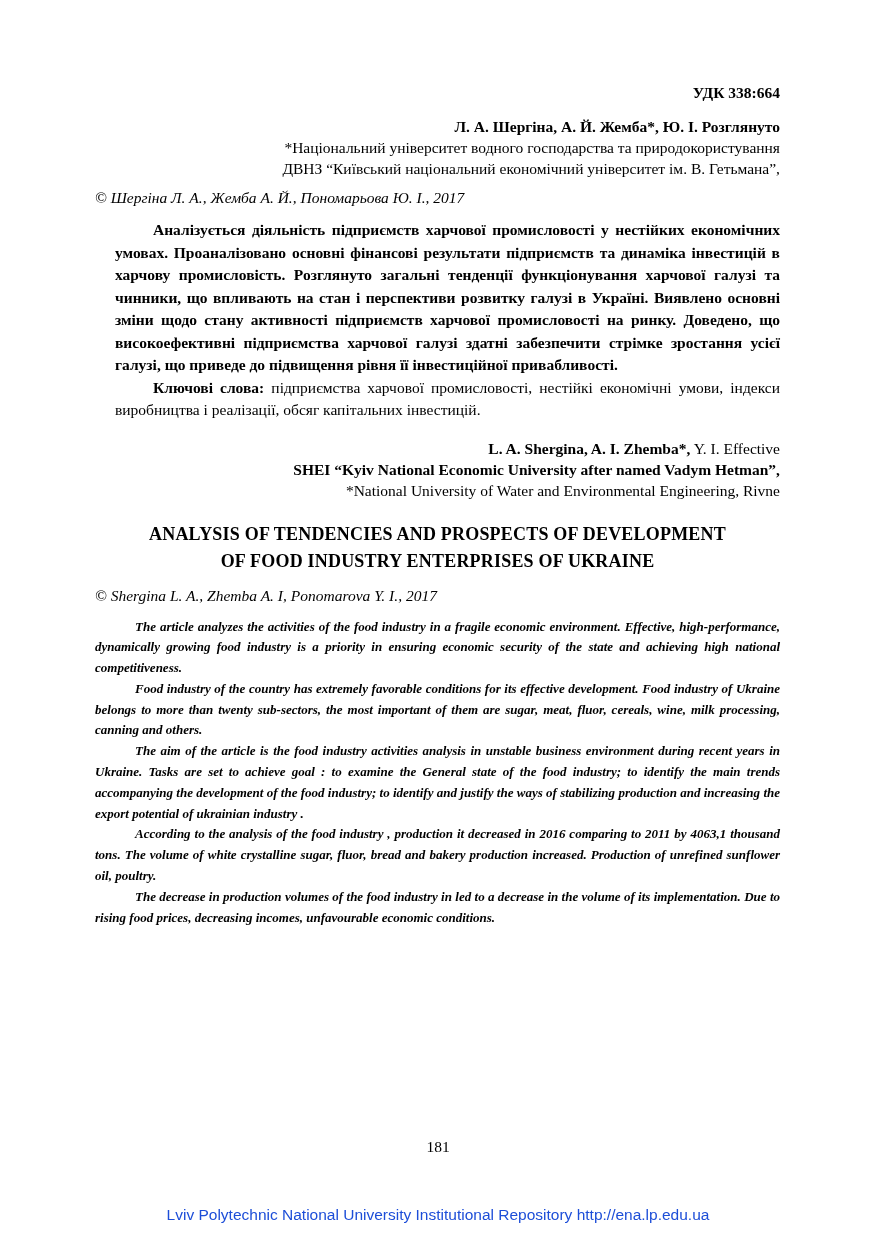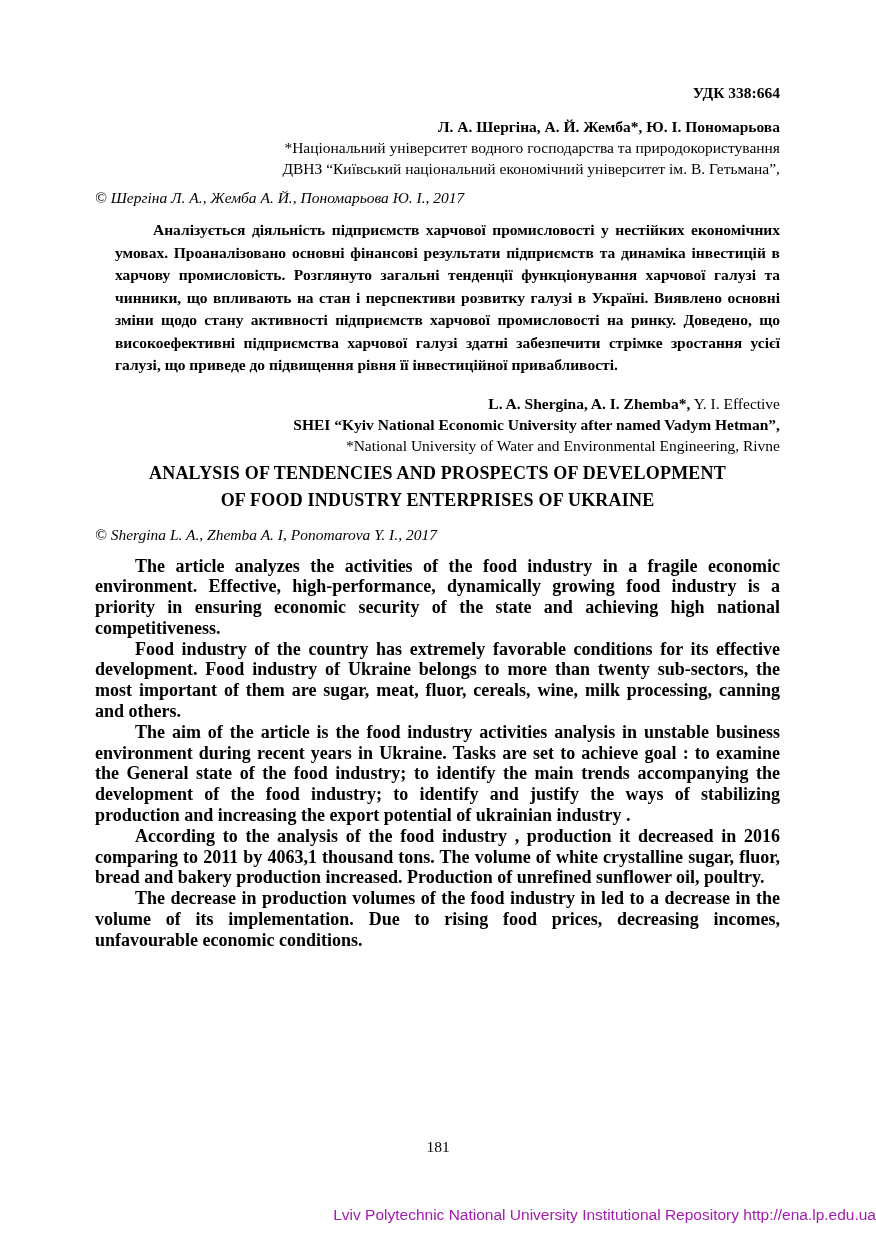--- a/index.html
+++ b/index.html
@@ -56,68 +56,70 @@
   }
   .keywords .kw-label { font-weight: bold; }
   .head-block-en { text-align: right; line-height: 21px; font-size: 15.5px; margin-top: 16px; }
   .head-block-en .authors-bold { font-weight: bold; }
   .head-block-en .affil-1 { font-weight: bold; }
   .title-en {
     text-align: center;
     font-weight: bold;
     font-size: 18px;
     line-height: 27px;
-    margin: 4px 0 12px 0;
+    margin: 20px 0 12px 0;
     letter-spacing: 0.2px;
   }
   .body-en {
     font-weight: bold;
     text-align: justify;
-    font-size: 18px;
+    font-size: 13px;
     line-height: 20.8px;
     margin-top: 4px;
+    font-style: italic;
   }
   .body-en p { margin: 0; text-indent: 40px; }
   .page-number {
     position: absolute;
     bottom: 84px;
     left: 0; right: 0;
     text-align: center;
     font-size: 15.5px;
   }
   .footer {
     position: absolute;
     bottom: 16px;
     left: 0; right: 0;
-    text-align: right;
+    text-align: center;
     font-family: "Liberation Sans", sans-serif;
     font-size: 15.5px;
-    color: #a21caf;
+    color: #1d4ed8;
   }
 </style>
 </head>
 <body>
 
 <div class="page">
 
   <div class="udk">УДК 338:664</div>
 
   <div class="head-block">
-    <div class="authors">Л. А. Шергіна, А. Й. Жемба*, Ю. І. Пономарьова</div>
+    <div class="authors">Л. А. Шергіна, А. Й. Жемба*, Ю. І. Розглянуто</div>
     <div>*Національний університет водного господарства та природокористування</div>
     <div>ДВНЗ “Київський національний економічний університет ім. В. Гетьмана”,</div>
   </div>
 
 
   <div class="copyright">© Шергіна Л. А., Жемба А. Й., Пономарьова Ю. І., 2017</div>
 
   <div class="abstract-ua">
     <p>Аналізується діяльність підприємств харчової промисловості у нестійких економічних умовах. Проаналізовано основні фінансові результати підприємств та динаміка інвестицій в харчову промисловість. Розглянуто загальні тенденції функціонування харчової галузі та чинники, що впливають на стан і перспективи розвитку галузі в Україні. Виявлено основні зміни щодо стану активності підприємств харчової промисловості на ринку. Доведено, що високоефективні підприємства харчової галузі здатні забезпечити стрімке зростання усієї галузі, що приведе до підвищення рівня її інвестиційної привабливості.</p>
   </div>
 
+  <p class="keywords"><span class="kw-label">Ключові слова:</span><span> підприємства харчової промисловості, нестійкі економічні умови, індекси виробництва і реалізації, обсяг капітальних інвестицій.</span></p>
 
   <div class="head-block-en">
     <div><span class="authors-bold">L. A. Shergina, A. I. Zhemba*,</span><span> Y. I. Effective</span></div>
     <div class="affil-1">SHEI “Kyiv National Economic University after named Vadym Hetman”,</div>
     <div>*National University of Water and Environmental Engineering, Rivne</div>
   </div>
 
   <div class="title-en">
     <div>ANALYSIS OF TENDENCIES AND PROSPECTS OF DEVELOPMENT</div>
     <div>OF FOOD INDUSTRY ENTERPRISES OF UKRAINE</div>

